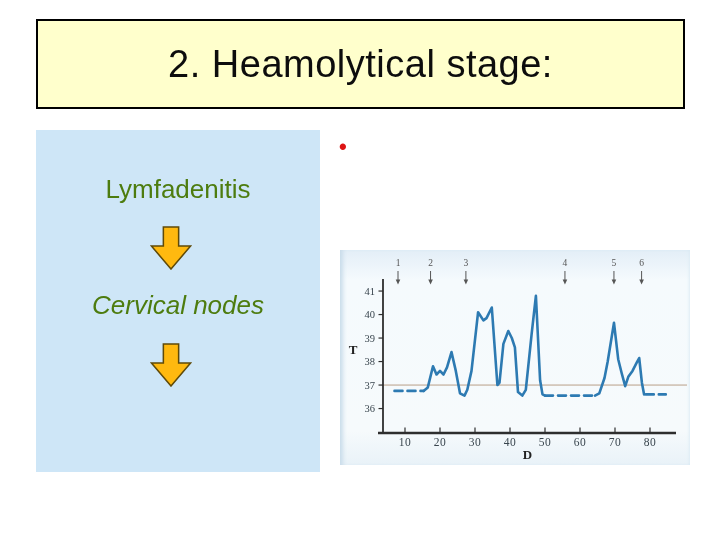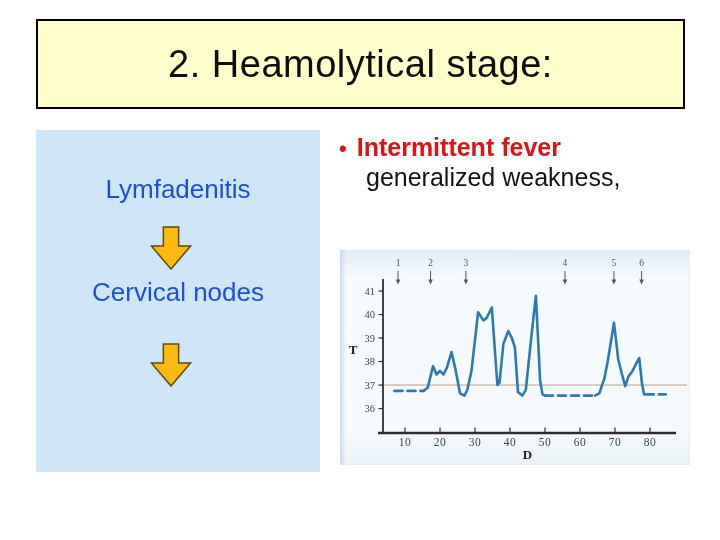--- a/index.html
+++ b/index.html
@@ -12,23 +12,23 @@
     position:absolute;left:36px;top:19px;width:649px;height:90px;
     background:var(--title-bg,#FFFFCC);border:2px solid #000;box-sizing:border-box;
     display:flex;align-items:center;justify-content:center;
   }
   .title-box h1{margin:0;font-size:38px;font-weight:400;color:#0d0d0d;letter-spacing:.5px;}
   
   .flow-panel{
     position:absolute;left:36px;top:130px;width:284px;height:342px;
     background:var(--panel-bg,#CEE6F7);
   }
-  .flow-step{position:absolute;left:0;width:100%;text-align:center;font-size:26px;color:#1d4ed8;}
+  .flow-step{position:absolute;left:0;width:100%;text-align:center;font-size:26px;color:#4d7c0f;}
   .step-0{top:44px;}
-  .step-1{top:147px;}
+  .step-1{top:160px;font-style:italic;}
   .step-2{top:281px;}
   .flow-arrow{position:absolute;left:114px;width:42px;height:44px;}
   .arrow-0{top:96px;}
   .arrow-1{top:213px;}
   .flow-arrow path{fill:var(--arrow-fill,#FFB90F);stroke:#5f4a08;stroke-width:1.6;}
   
   .bullet-block{position:absolute;left:337px;top:133px;width:360px;font-size:25px;line-height:28px;}
   .bullet-line1{display:flex;align-items:baseline;color:var(--bullet-red,#DD1414);font-weight:bold;}
   .bullet-glyph{font-size:22px;margin:0 10px 0 2px;}
   .bullet-cont{padding-left:29px;color:#141414;}
@@ -58,23 +58,21 @@
   </svg>
   <div class="flow-step step-1">Cervical nodes</div>
   <svg class="flow-arrow arrow-1" viewBox="0 0 44 46">
     <path d="M14 1 H30 V21 H42.5 L22 45 L1.5 21 H14 Z"></path>
   </svg>
 </div>
 
 <div class="bullet-block">
   <div class="bullet-line1">
     <span class="bullet-glyph">•</span>
-    <span>Intermittent fever</span>
   </div>
-  <div class="bullet-cont">generalized weakness,</div>
 </div>
 
 <div class="chart-scan">
   <svg id="fever-chart" width="350" height="215" viewBox="0 0 350 215">
       <line x1="43" y1="135.04999999999993" x2="347" y2="135.04999999999993" stroke="#b89e88" stroke-width="1"></line>
       <line x1="38" y1="183" x2="336" y2="183" stroke="#2e2e2e" stroke-width="2.4"></line>
       <line x1="43" y1="29" x2="43" y2="184" stroke="#2e2e2e" stroke-width="1.8"></line>
       <line x1="38.5" y1="41.04999999999993" x2="43" y2="41.04999999999993" stroke="#2e2e2e" stroke-width="1.2"></line>
       <text x="35" y="44.54999999999993" text-anchor="end" class="tick">41</text>
       <line x1="38.5" y1="64.54999999999993" x2="43" y2="64.54999999999993" stroke="#2e2e2e" stroke-width="1.2"></line>

